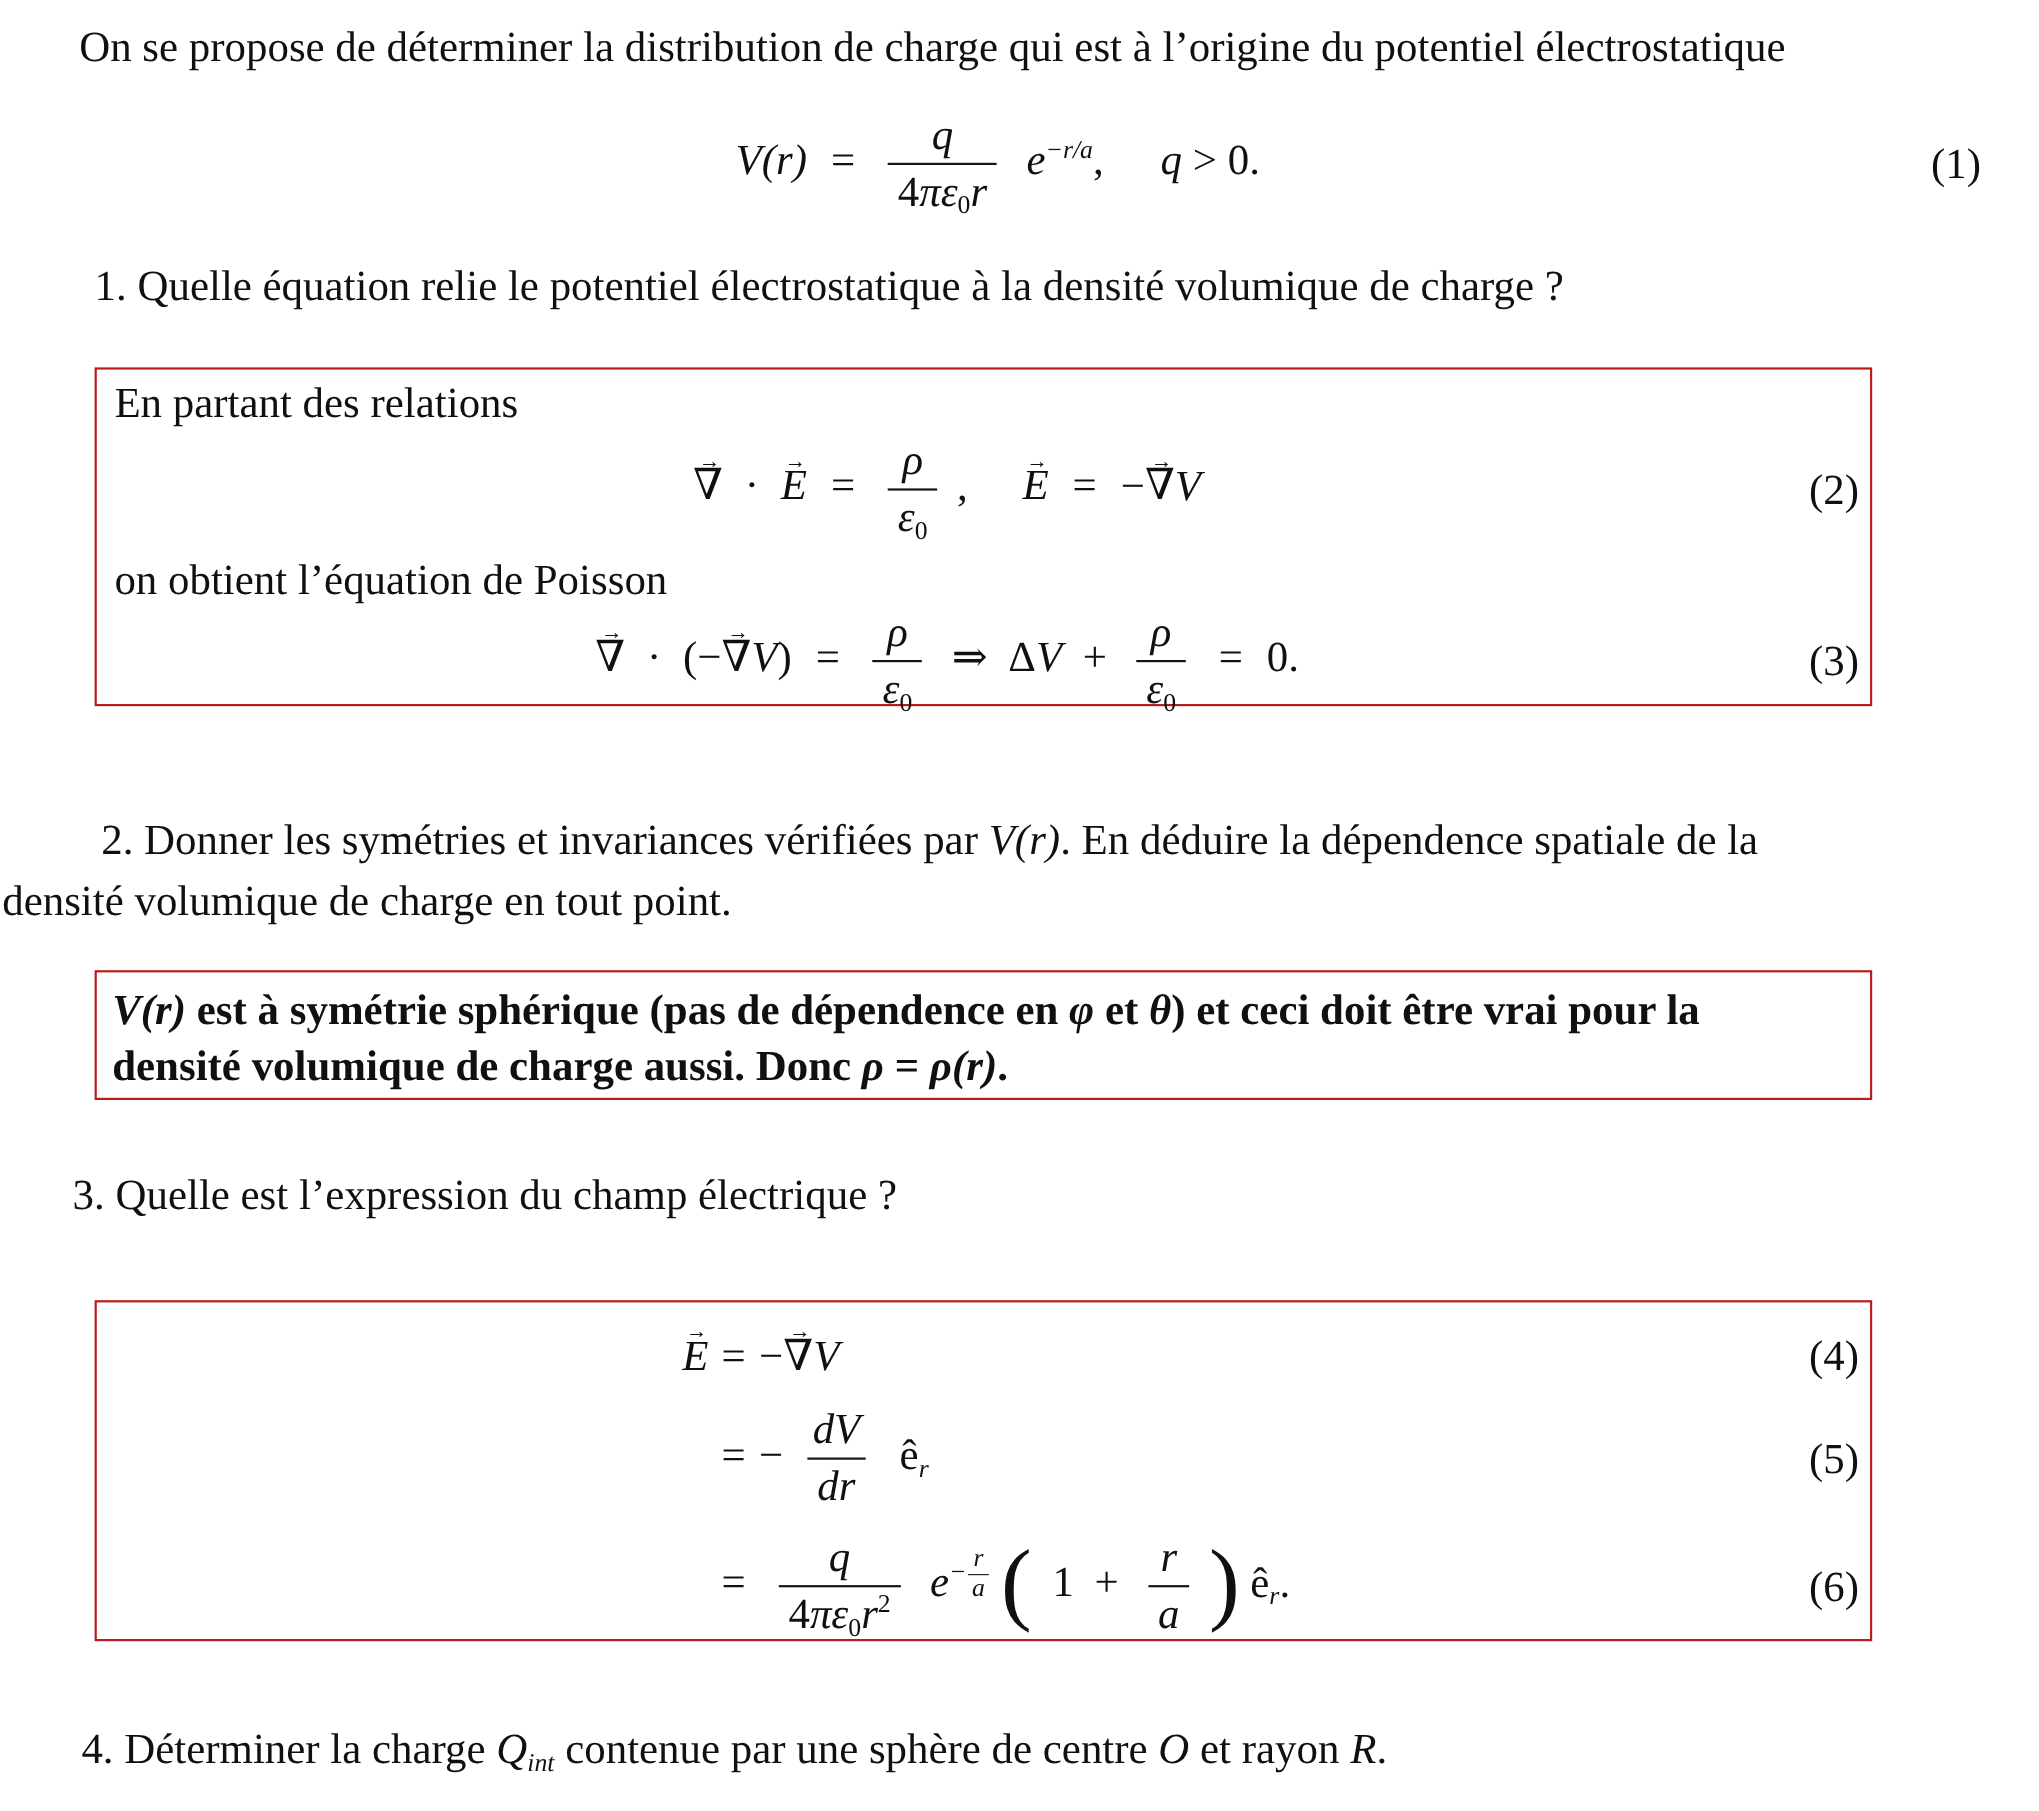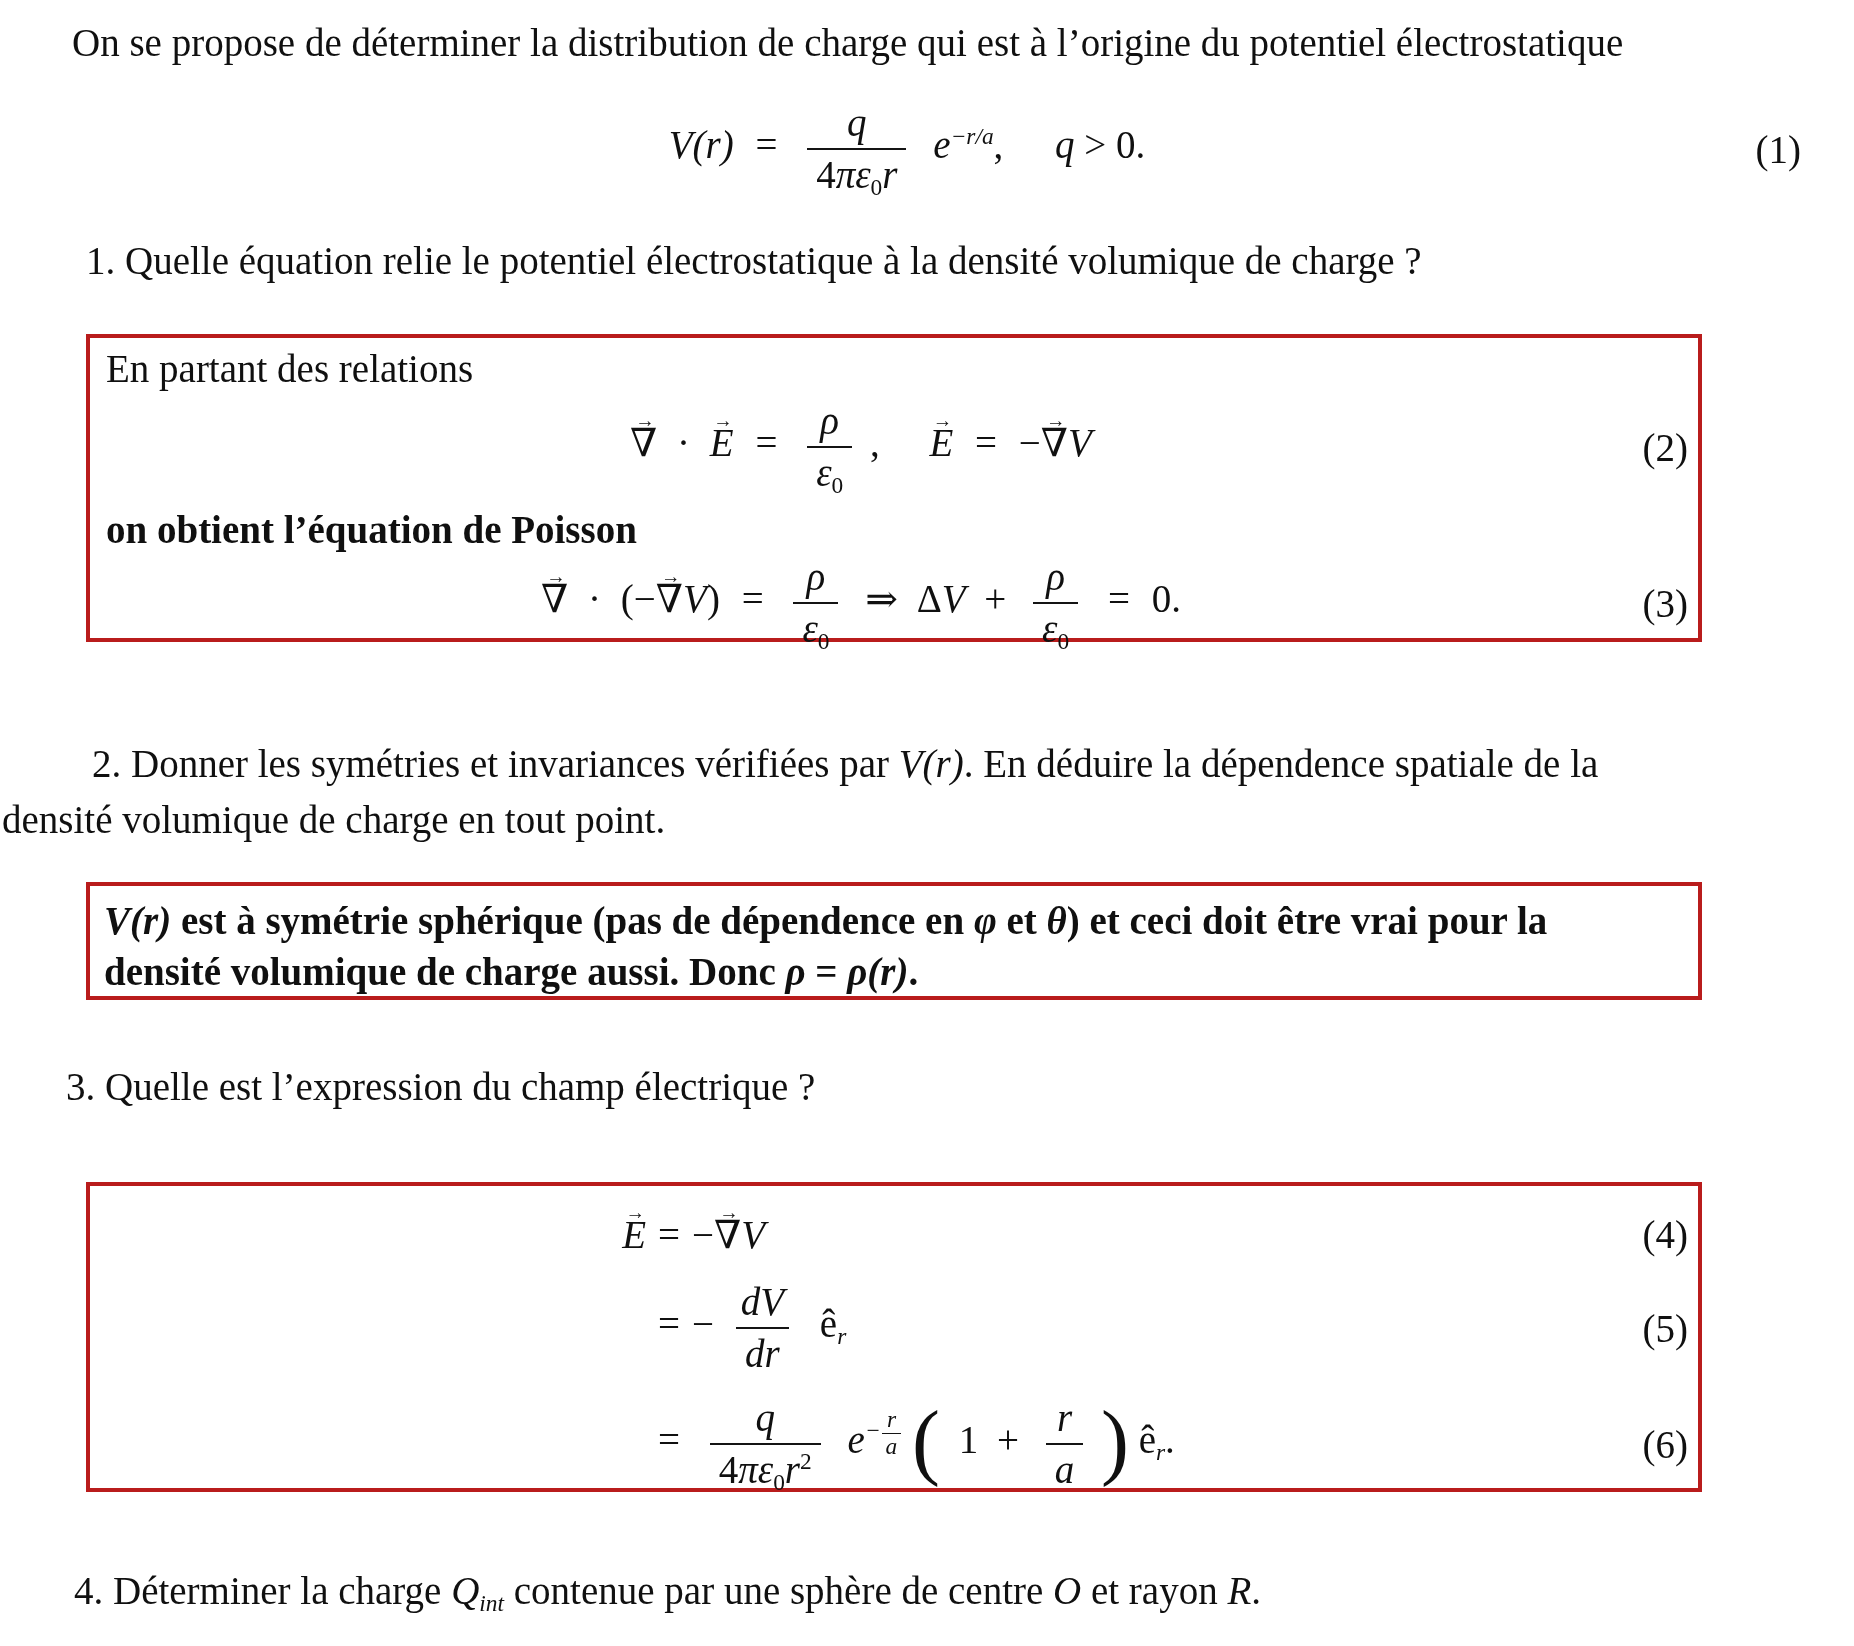--- a/index.html
+++ b/index.html
@@ -16,21 +16,21 @@
   .abs{position:absolute;}
   .line{white-space:nowrap;}
   .it{font-style:italic;}
 
   
   .eqrow{display:flex;align-items:center;}
   .eqc{flex:1;text-align:center;white-space:nowrap;}
   .tag{width:72px;text-align:right;white-space:nowrap;}
 
   
-  .ansbox{border:4px solid #b91c1c;background:#ffffff;box-sizing:border-box;}
+  .ansbox{border:2px solid #b91c1c;background:#ffffff;box-sizing:border-box;}
   .bline{white-space:nowrap;}
 
   
   .frac{display:inline-flex;flex-direction:column;align-items:center;vertical-align:middle;margin:0 8px;line-height:1.05;}
   .frac .fnum{display:block;padding:0 9px 4px;}
   .frac .fden{display:block;border-top:2.5px solid #141414;padding:5px 9px 0;}
 
   
   .tfrac{display:inline-flex;flex-direction:column;align-items:center;vertical-align:middle;margin:0 1px;line-height:1;}
   .tfrac .fnum{display:block;padding:0 4px 1px;}
@@ -92,21 +92,21 @@
             <span class="fden"><span class="it">ε</span><sub class="m">0</sub></span>
           </span>
         <span>,</span>
         <span class="vec gapL">E</span>
         <span class="op">=</span>
         <span>−</span><span class="vecu">∇</span><span class="it">V</span>
       </span>
       <span class="tag">(2)</span>
     </div>
 
-    <div class="bline" style="margin-top:10px;font-weight:bold;">on obtient l’équation de Poisson</div>
+    <div class="bline" style="margin-top:10px;">on obtient l’équation de Poisson</div>
 
     <div class="eqrow" style="height:102px;margin-top:0;">
       <span class="eqc">
         <span class="vecu">∇</span>
         <span class="dotop">·</span>
         <span>(−</span><span class="vecu">∇</span><span class="it">V</span><span>)</span>
         <span class="op">=</span>
         <span class="frac">
             <span class="fnum it">ρ</span>
             <span class="fden"><span class="it">ε</span><sub class="m">0</sub></span>

